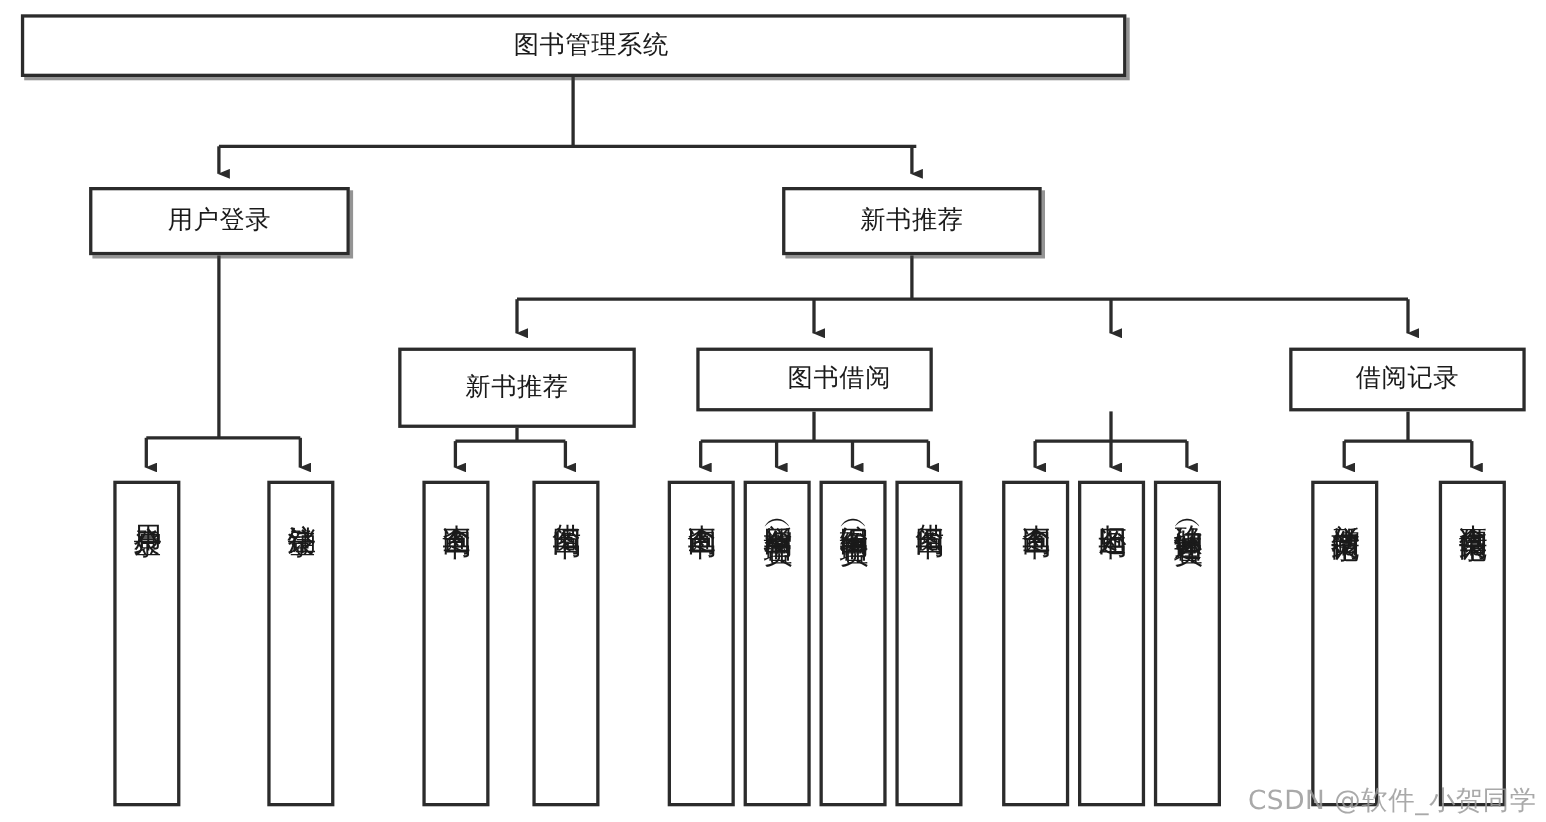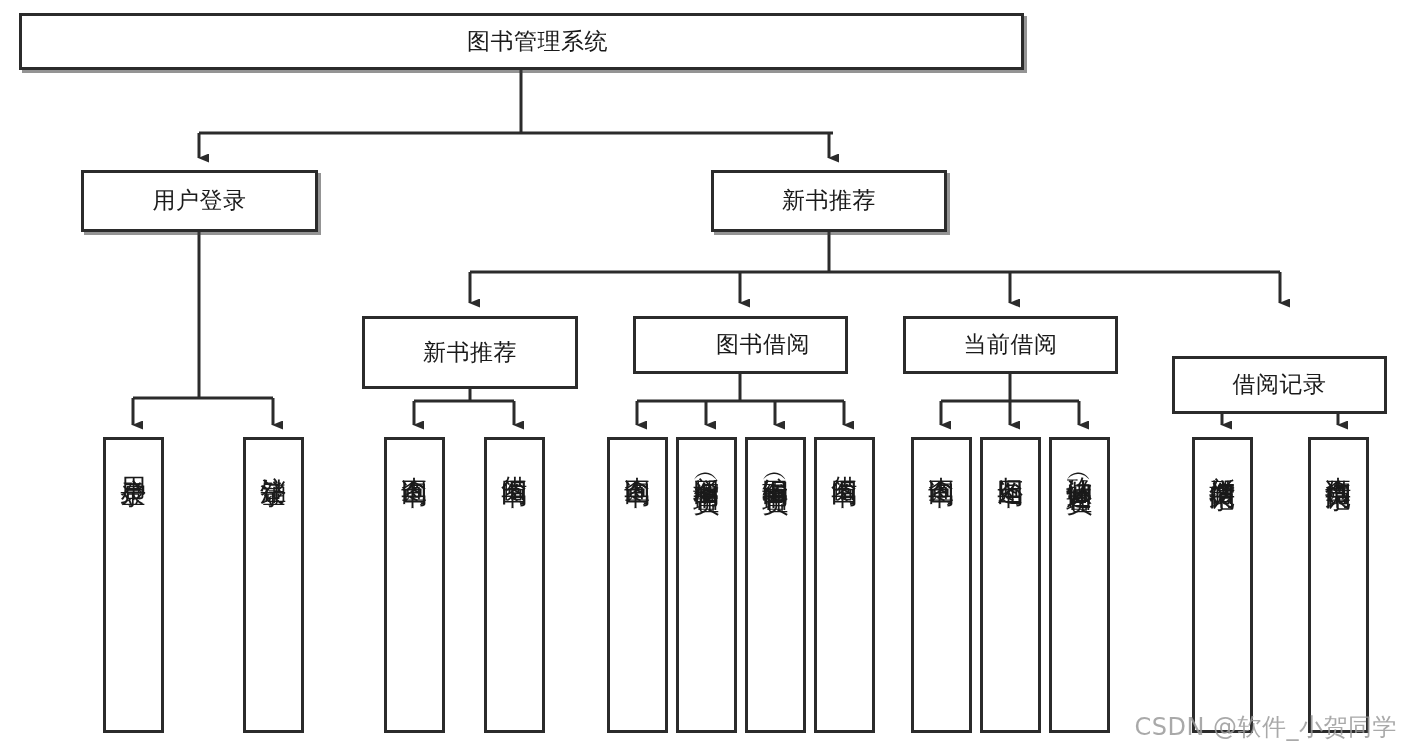--- a/index.html
+++ b/index.html
@@ -131,25 +131,22 @@
   </div>
 
   <div class="node" style="left:362px;top:316px;width:216px;height:73px;">
     <span class="node-label">新书推荐</span>
   </div>
 
   <div class="node" style="left:633px;top:316px;width:215px;height:58px;padding-left:45px;">
     <span class="node-label">图书借阅</span>
   </div>
 
-  <div class="node" style="left:903px;top:316px;width:215px;height:58px;">
-    <span class="node-label">当前借阅</span>
-  </div>
-
-  <div class="node" style="left:1172px;top:316px;width:215px;height:58px;margin-top:40px;">
+
+  <div class="node" style="left:1172px;top:316px;width:215px;height:58px;">
     <span class="node-label">借阅记录</span>
   </div>
 
   <div class="node leaf" style="left:103px;top:437px;width:61px;height:296px;">
     <span class="node-label">用户登录</span>
   </div>
 
   <div class="node leaf" style="left:243px;top:437px;width:61px;height:296px;">
     <span class="node-label">注销登录</span>
   </div>

